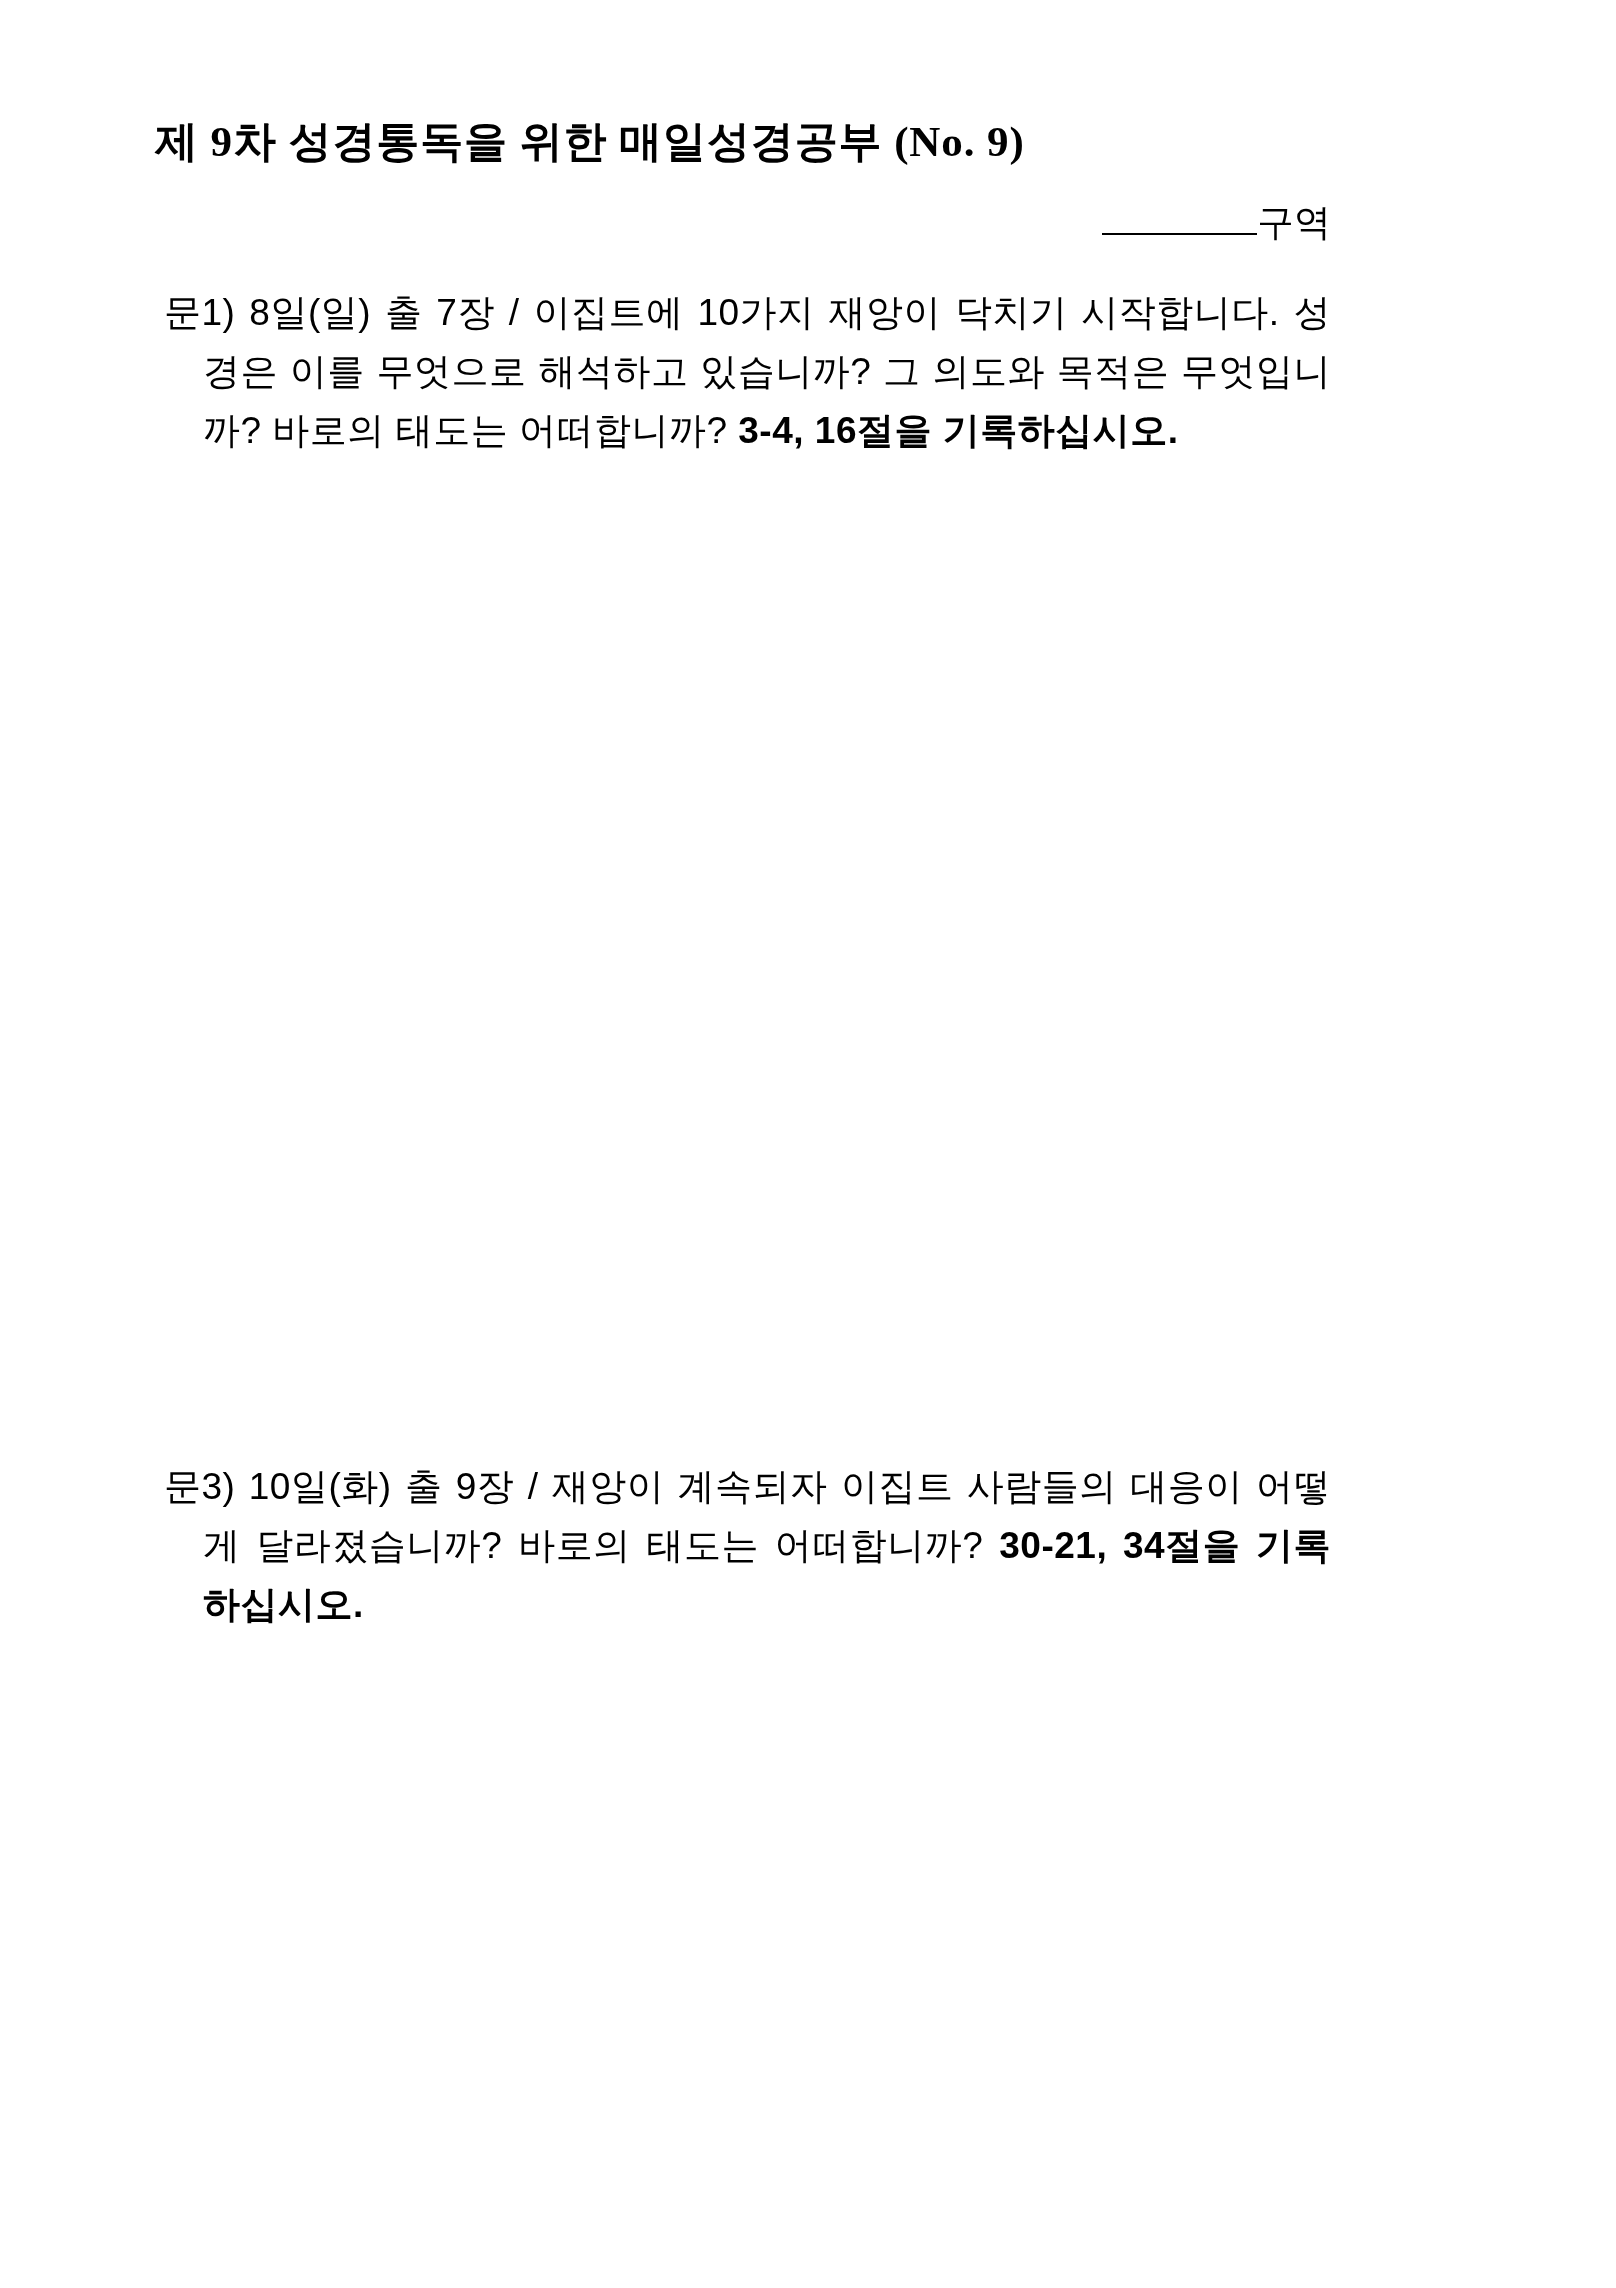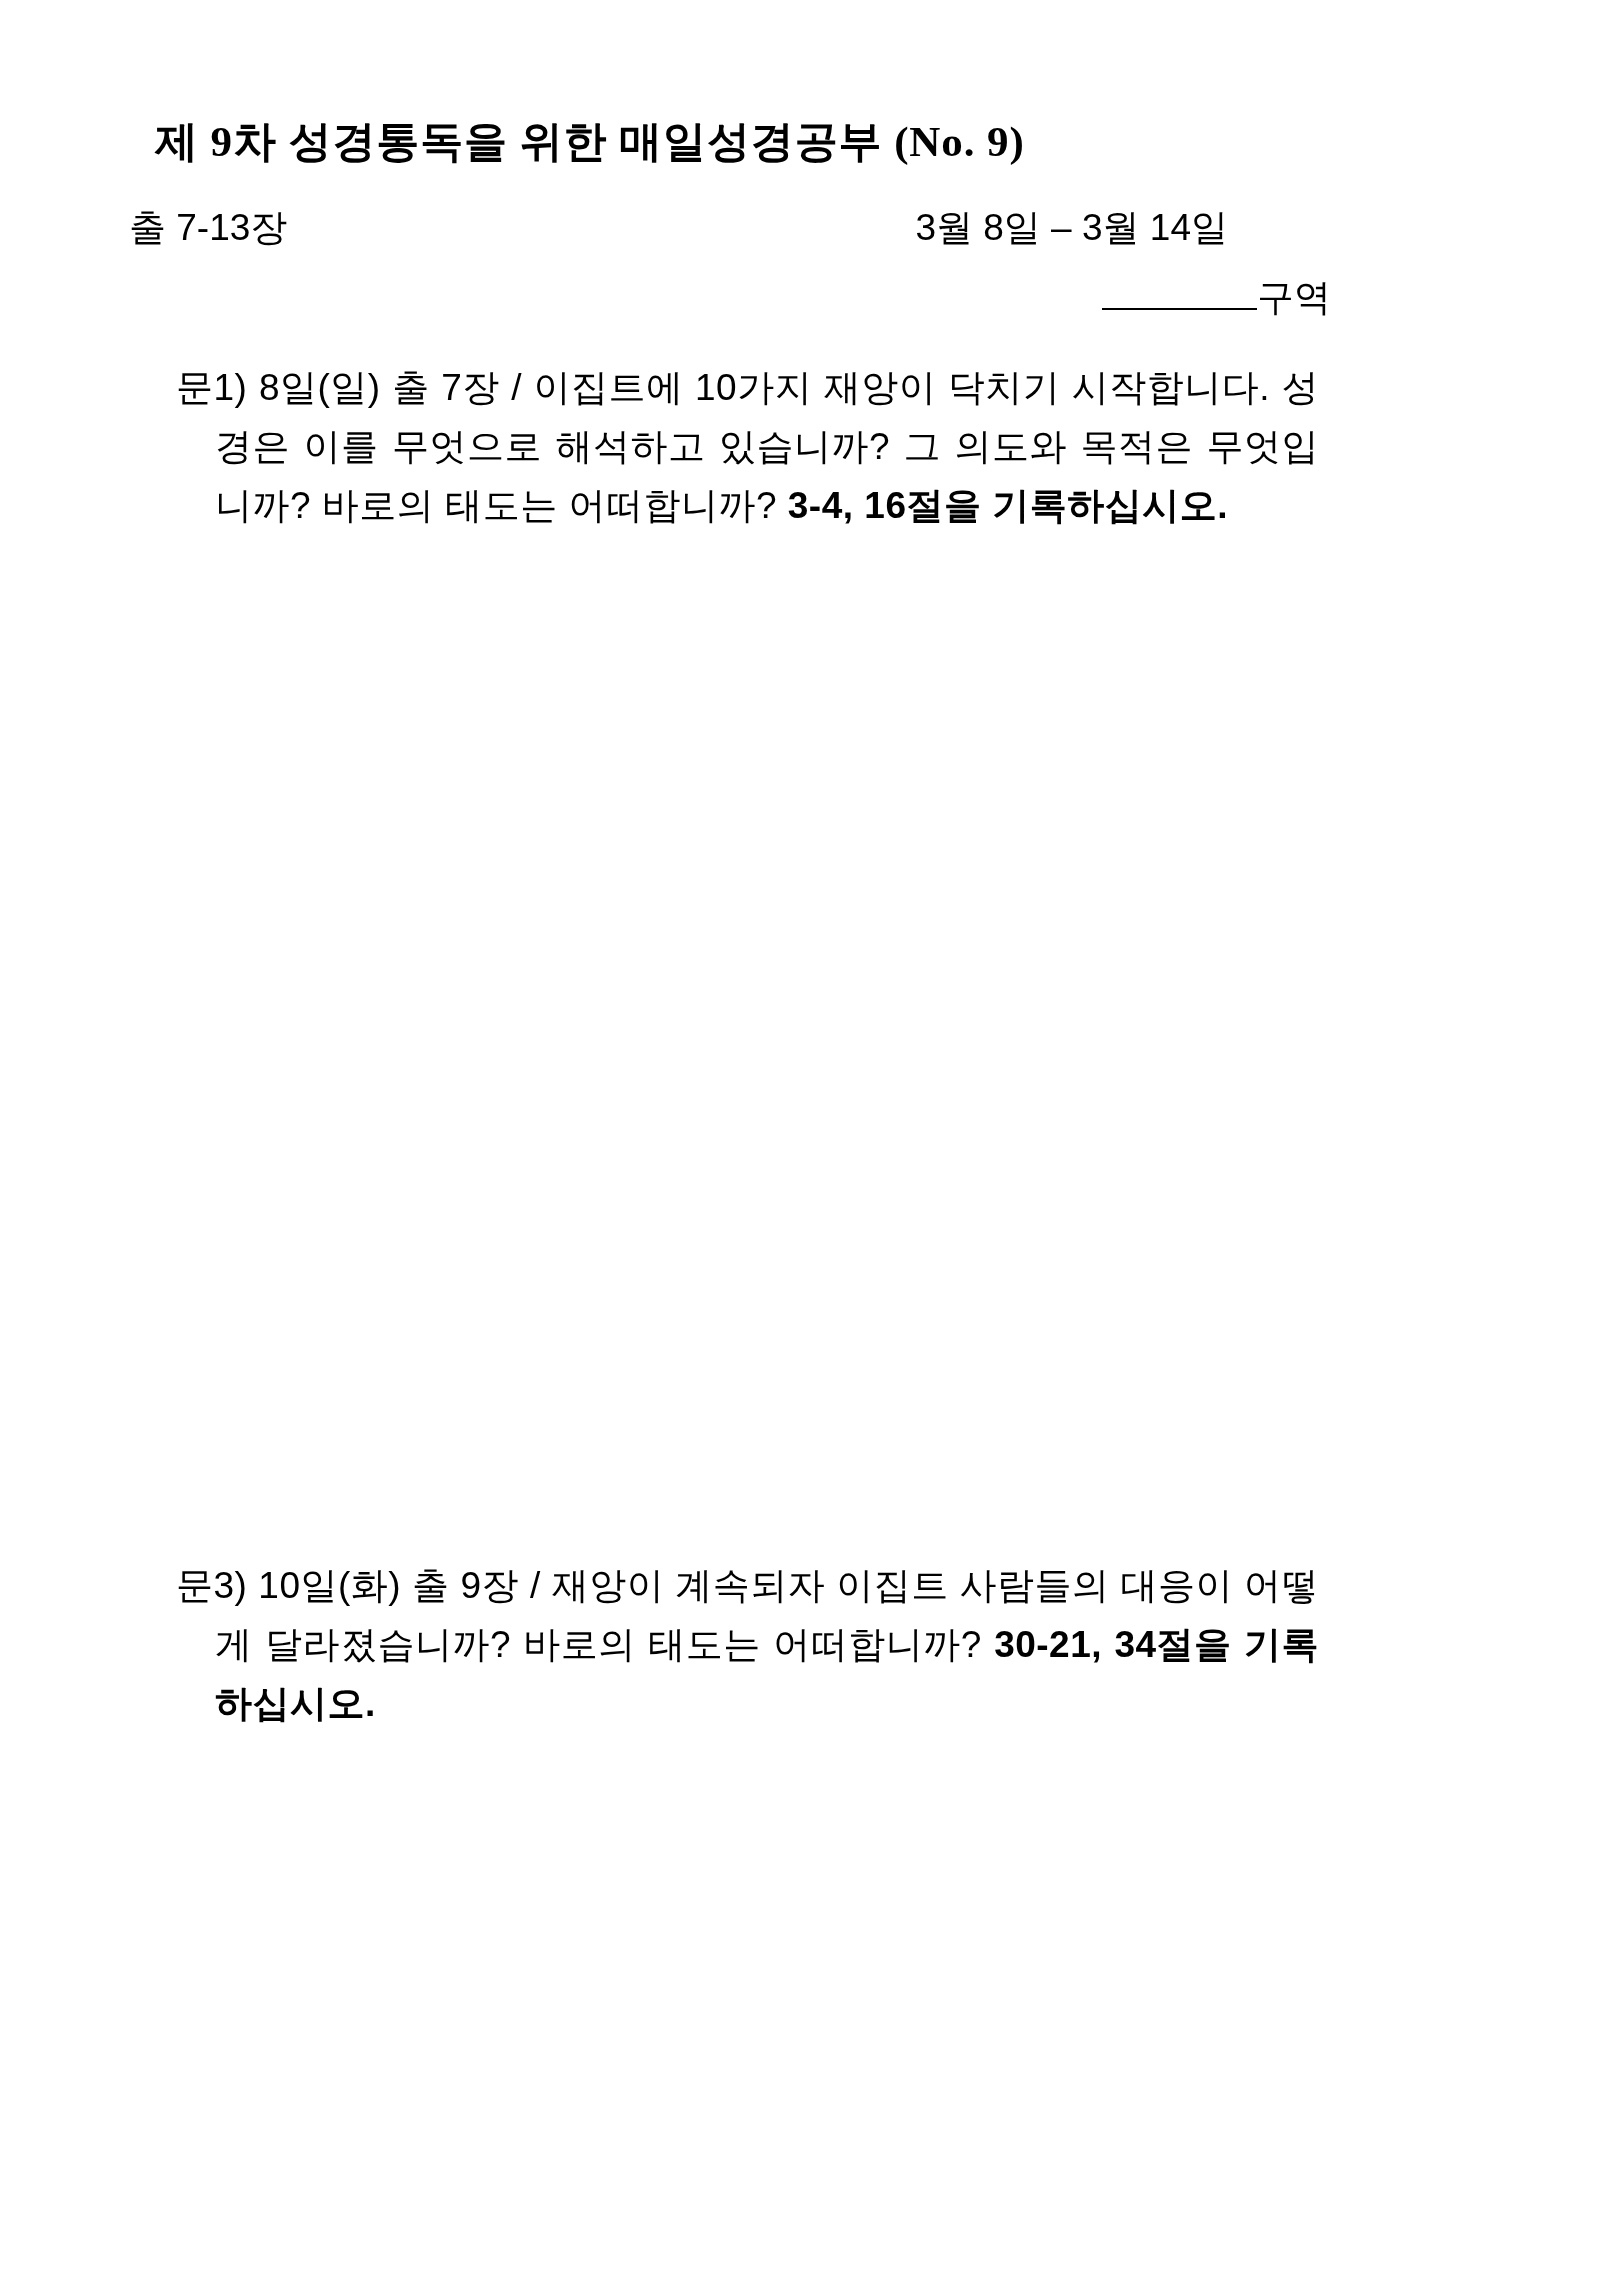--- a/index.html
+++ b/index.html
@@ -46,44 +46,40 @@
   .fill-right { margin-right: 300px; }
   .blank {
     display: inline-block;
     border-bottom: 2.8px solid #000;
     height: 39px;
     vertical-align: baseline;
   }
   .blank-district { width: 155px; }
   .blank-name { width: 235px; }
   .question {
-    margin: 12px;
+    margin: 0;
     font-size: 37px;
     line-height: 59px;
     text-align: justify;
     padding-left: 74px;
     text-indent: -39px;
     letter-spacing: 0.5px;
   }
   .question-1 { margin-top: 37px; }
   .instruction { font-weight: 700; }
   .answer-space-1 { height: 635px; }
   .answer-space-2 { height: 362px; }
 </style>
 </head>
 <body>
 
 <div class="page">
 
   <h1 class="title">제 9차 성경통독을 위한 매일성경공부 (No. 9)</h1>
 
-  <div class="meta-row">
-    <span class="scripture-range">출 7-13장</span>
-    <span class="date-range">3월 8일 – 3월 14일</span>
-  </div>
 
   <div class="fill-row">
     <span class="fill-left">
       <span class="blank blank-district"></span><span>구역</span>
     </span>
   </div>
 
   <p class="question question-1">
     <span>문1) 8일(일) 출 7장 / 이집트에 10가지 재앙이 닥치기 시작합니다. 성경은 이를 무엇으로 해석하고 있습니까? 그 의도와 목적은 무엇입니까? 바로의 태도는 어떠합니까?</span>
     <span class="instruction">3-4, 16절을 기록하십시오.</span>

